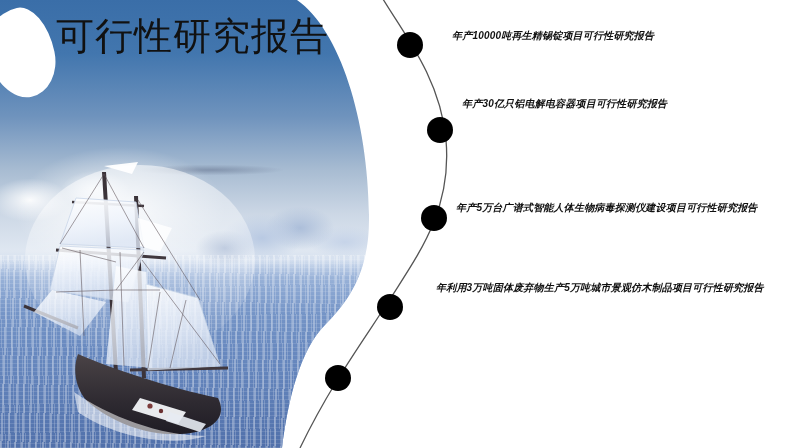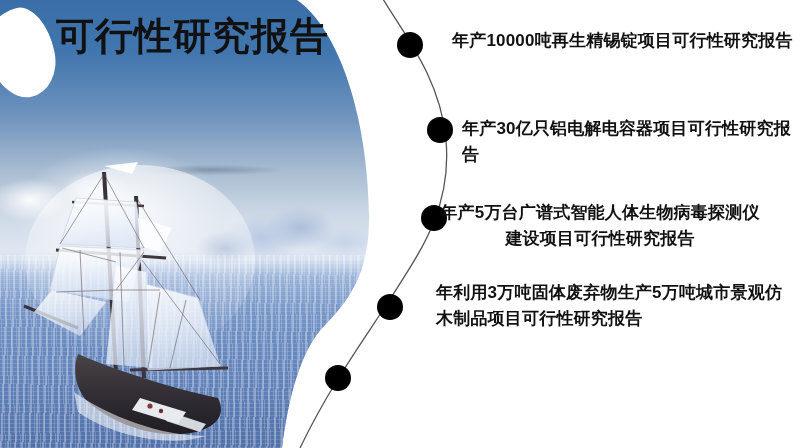--- a/index.html
+++ b/index.html
@@ -108,49 +108,50 @@
     border-radius: 58% 42% 48% 52% / 44% 56% 44% 56%;
     transform: rotate(-12deg);
   }
 
   
   #slide-title {
     position: absolute;
     left: 56px;
     top: 14px;
     font-size: 38px;
-    font-weight: bold;
+    font-weight: normal;
     color: #111111;
     letter-spacing: 1px;
     white-space: nowrap;
     line-height: 1.2;
   }
 
   
   #connector-svg {
     position: absolute;
     left: 0;
     top: 0;
     width: 800px;
     height: 448px;
     pointer-events: none;
   }
 
   
   .list-item {
     position: absolute;
-    font-size: 17px;
+    font-size: 10px;
     font-weight: bold;
     color: #111111;
     line-height: 1.55;
     letter-spacing: 0.2px;
+    font-style: italic;
   }
   #item-0 { left: 452px; top: 28px;  width: 344px; }
-  #item-1 { left: 462px; top: 116px; width: 330px; }
-  #item-2 { left: 432px; top: 200px; width: 336px; text-align: center; }
+  #item-1 { left: 462px; top: 96px; width: 330px; }
+  #item-2 { left: 456px; top: 200px; width: 336px; }
   #item-3 { left: 436px; top: 280px; width: 352px; }
   #item-4 { left: 458px; top: 350px; width: 334px; }
 </style>
 </head>
 <body>
 
 <div id="slide" style="background: rgb(255, 255, 255);">
 
   <div id="photo-panel">
     <div id="photo-art"></div>

